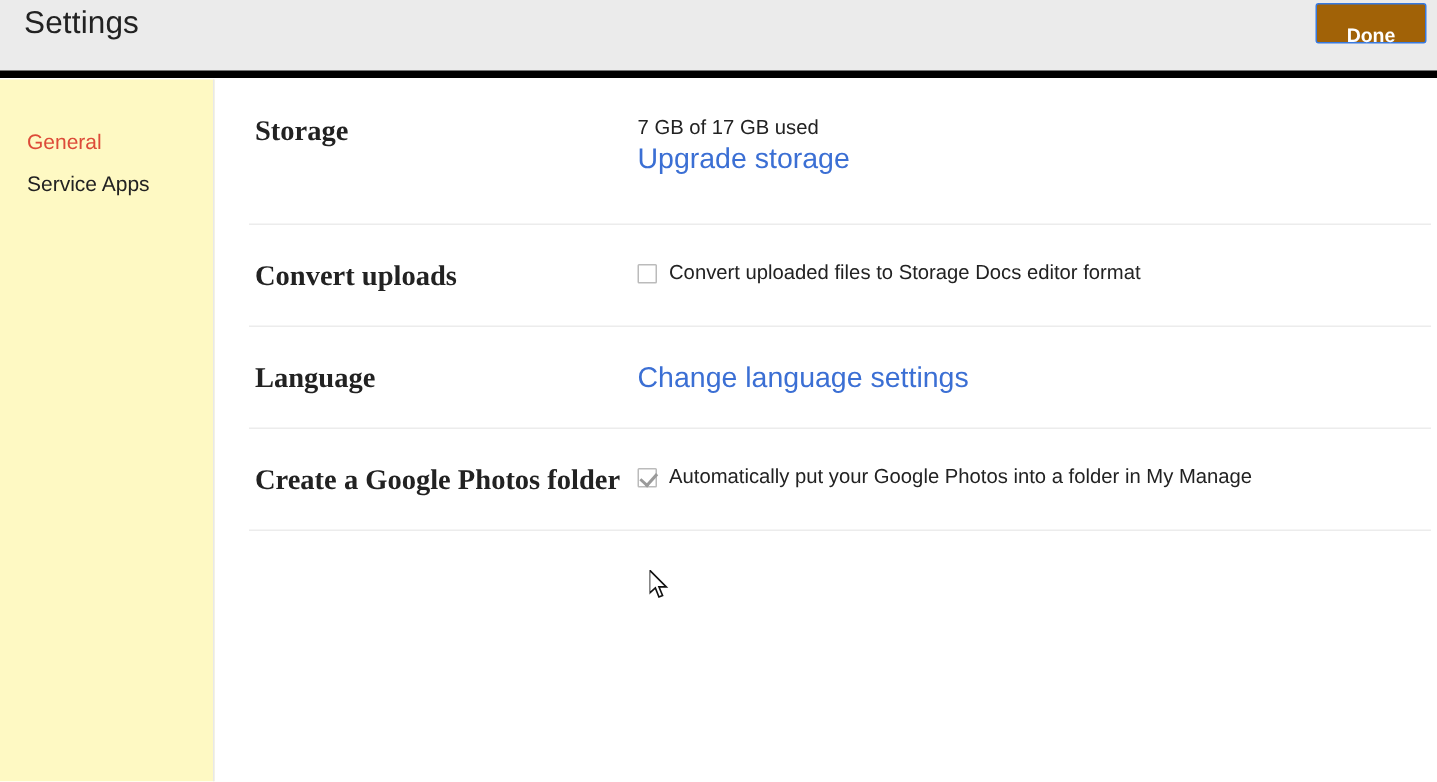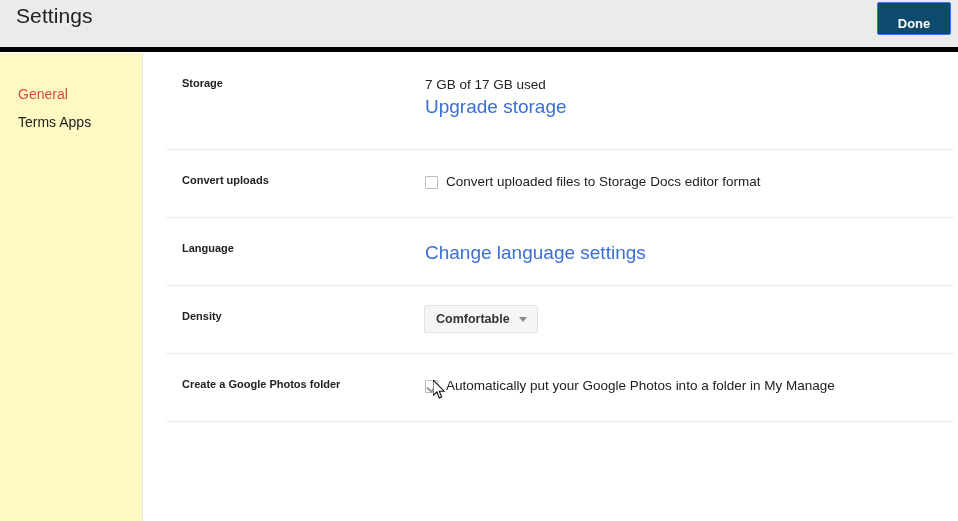--- a/index.html
+++ b/index.html
@@ -34,22 +34,22 @@
     font-size: 21px;
     font-weight: 400;
     color: #222222;
     letter-spacing: 0.1px;
   }
   .done-button {
     position: absolute;
     right: 7px;
     top: 2px;
     width: 74px;
-    height: 33px;
-    background: #0c4a6e;
+    height: 27px;
+    background: #a16207;
     border: 1px solid #3779e0;
     border-radius: 2px;
     color: #ffffff;
     font-size: 13px;
     font-weight: bold;
     line-height: 25px;
     text-align: center;
     cursor: pointer;
     font-family: "Liberation Sans", sans-serif;
     padding: 8px;
@@ -87,26 +87,27 @@
 
   .row {
     position: relative;
     margin-left: 22px;
     width: 788px;
     border-bottom: 1px solid #ececec;
   }
 
   .row-label {
     position: absolute;
-    left: 16px;
+    left: 4px;
     top: 0;
-    font-size: 11px;
+    font-size: 19px;
     font-weight: bold;
     color: #222222;
     white-space: nowrap;
+    font-family: Liberation Serif, serif;
   }
 
   .row-value {
     position: absolute;
     left: 259px;
     top: 0;
     font-size: 13.5px;
     color: #222222;
   }
 
@@ -216,21 +217,21 @@
 
 <div id="app">
 
   <div class="header">
     <div class="header-title">Settings</div>
     <button class="done-button">Done</button>
   </div>
 
   <div class="sidebar">
     <div class="sidebar-item active">General</div>
-    <div class="sidebar-item normal">Terms Apps</div>
+    <div class="sidebar-item normal">Service Apps</div>
   </div>
 
   <div class="content">
 
     <div class="row row-h-storage" style="margin-top:24px;">
       <div class="row-label">Storage</div>
       <div class="row-value">
         <span class="value-text">7 GB of 17 GB used</span>
         <a class="link" style="margin-top:4px;">Upgrade storage</a>
       </div>
@@ -244,27 +245,20 @@
       </div>
     </div>
 
     <div class="row row-h-language" style="padding-top:24px;">
       <div class="row-label" style="top:24px;">Language</div>
       <div class="row-value" style="top:24px;">
         <a class="link">Change language settings</a>
       </div>
     </div>
 
-    <div class="row row-h-density" style="padding-top:24px;">
-      <div class="row-label" style="top:24px;">Density</div>
-      <div class="dropdown" style="top:19px;">
-        <span class="dropdown-label">Comfortable</span>
-        <span class="caret"></span>
-      </div>
-    </div>
 
     <div class="row row-h-photos" style="padding-top:24px;">
       <div class="row-label" style="top:24px;">Create a Google Photos folder</div>
       <div class="checkbox-line" style="top:24px;">
         <span class="checkbox checked"></span>
         <span class="checkbox-label">Automatically put your Google Photos into a folder in My Manage</span>
       </div>
     </div>
 
 

